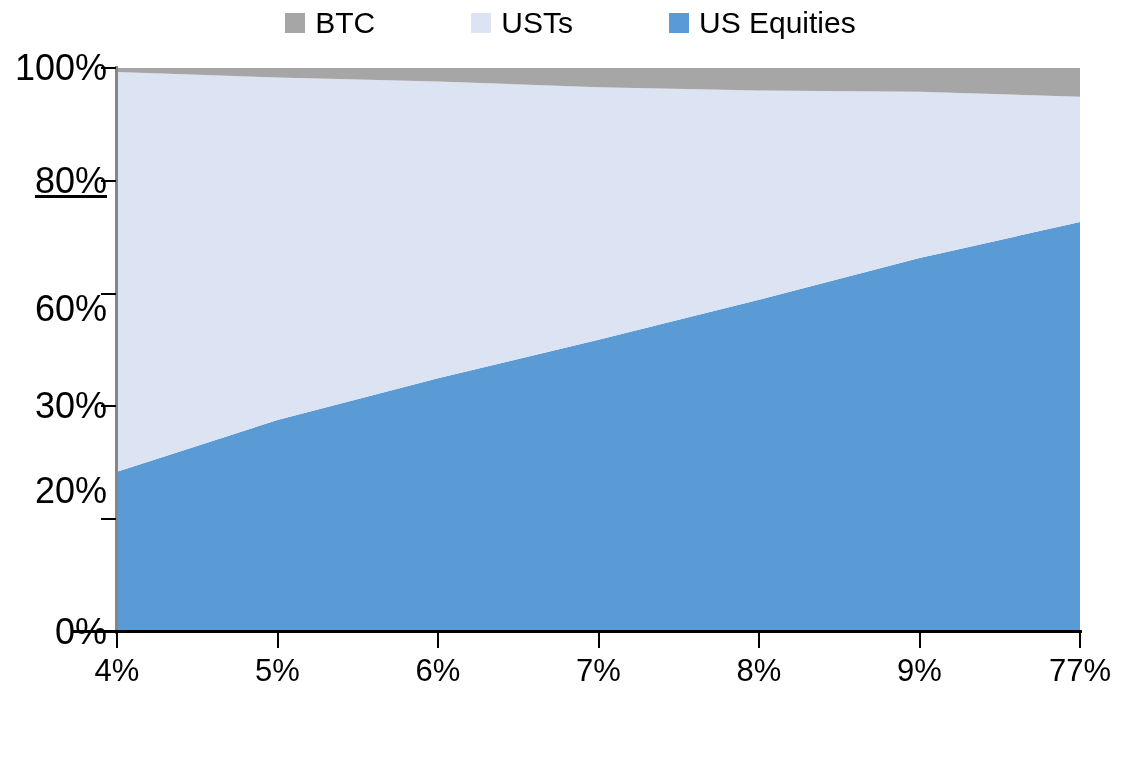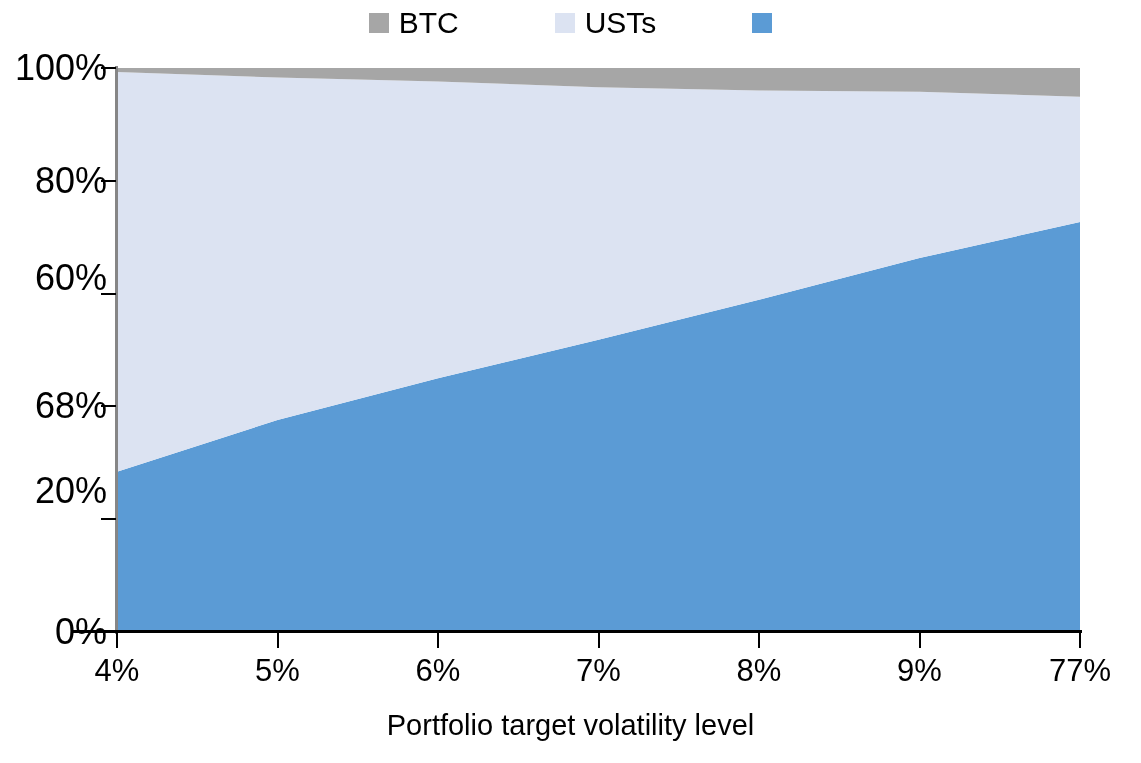--- a/index.html
+++ b/index.html
@@ -133,59 +133,59 @@
     <div class="legend-item">
       <span class="legend-swatch" style="background: rgb(166, 166, 166);"></span>
       <span class="legend-label">BTC</span>
     </div>
     <div class="legend-item">
       <span class="legend-swatch" style="background: rgb(220, 227, 242);"></span>
       <span class="legend-label">USTs</span>
     </div>
     <div class="legend-item">
       <span class="legend-swatch" style="background: rgb(91, 155, 213);"></span>
+      <span class="legend-label">US Equities</span>
     </div>
   </div>
 
   <div class="plot-area">
     <svg class="plot-svg" id="plot-svg" viewBox="0 0 963 564" preserveAspectRatio="none">
         <path d="M 0 564 L 0 403.824 L 160.5 351.93600000000004 L 321 310.2 L 481.5 271.848 L 642 231.80400000000003 L 802.5 190.06800000000004 L 963 153.97200000000004 L 963 564 L 802.5 564 L 642 564 L 481.5 564 L 321 564 L 160.5 564 L 0 564 Z" fill="#5B9BD5"></path>
         <path d="M 0 403.824 L 0 3.947999999999979 L 160.5 9.587999999999965 L 321 13.536000000000058 L 481.5 19.176000000000045 L 642 22.56000000000006 L 802.5 23.687999999999988 L 963 28.76400000000001 L 963 153.97200000000004 L 802.5 190.06800000000004 L 642 231.80400000000003 L 481.5 271.848 L 321 310.2 L 160.5 351.93600000000004 L 0 403.824 Z" fill="#DCE3F2"></path>
         <path d="M 0 3.947999999999979 L 0 -1.1368683772161603e-13 L 160.5 -1.1368683772161603e-13 L 321 0 L 481.5 0 L 642 0 L 802.5 0 L 963 0 L 963 28.76400000000001 L 802.5 23.687999999999988 L 642 22.56000000000006 L 481.5 19.176000000000045 L 321 13.536000000000058 L 160.5 9.587999999999965 L 0 3.947999999999979 Z" fill="#A6A6A6"></path>
       </svg>
   </div>
 
   <div class="y-axis-line"></div>
   <div class="x-axis-line"></div>
 
   <div id="y-ticks">
       <div class="y-tick" style="top: 631px;"></div>
       <div class="y-tick-label" style="top: 616px;">0%</div>
       <div class="y-tick" style="top: 518.2px;"></div>
       <div class="y-tick-label" style="top: 475px;">20%</div>
       <div class="y-tick" style="top: 405.4px;"></div>
-      <div class="y-tick-label" style="top: 390.4px;">68%</div>
+      <div class="y-tick-label" style="top: 390.4px;">30%</div>
       <div class="y-tick" style="top: 292.6px;"></div>
-      <div class="y-tick-label" style="top: 262px;">60%</div>
+      <div class="y-tick-label" style="top: 293px;">60%</div>
       <div class="y-tick" style="top: 179.8px;"></div>
-      <div class="y-tick-label" style="top: 164.8px;">80%</div>
+      <div class="y-tick-label" style="top: 164.8px; text-decoration: underline;">80%</div>
       <div class="y-tick" style="top: 67px;"></div>
       <div class="y-tick-label" style="top: 52px;">100%</div>
     </div>
   <div id="x-ticks">
       <div class="x-tick" style="left: 116px;"></div>
       <div class="x-tick-label" style="left: 117px;">4%</div>
       <div class="x-tick" style="left: 276.5px;"></div>
       <div class="x-tick-label" style="left: 277.5px;">5%</div>
       <div class="x-tick" style="left: 437px;"></div>
       <div class="x-tick-label" style="left: 438px;">6%</div>
       <div class="x-tick" style="left: 597.5px;"></div>
       <div class="x-tick-label" style="left: 598.5px;">7%</div>
       <div class="x-tick" style="left: 758px;"></div>
       <div class="x-tick-label" style="left: 759px;">8%</div>
       <div class="x-tick" style="left: 918.5px;"></div>
       <div class="x-tick-label" style="left: 919.5px;">9%</div>
       <div class="x-tick" style="left: 1079px;"></div>
       <div class="x-tick-label" style="left: 1080px;">77%</div>
     </div>
 
-  <div class="x-axis-title">Portfolio target volatility level</div>
 </div>
 
 </body></html>

